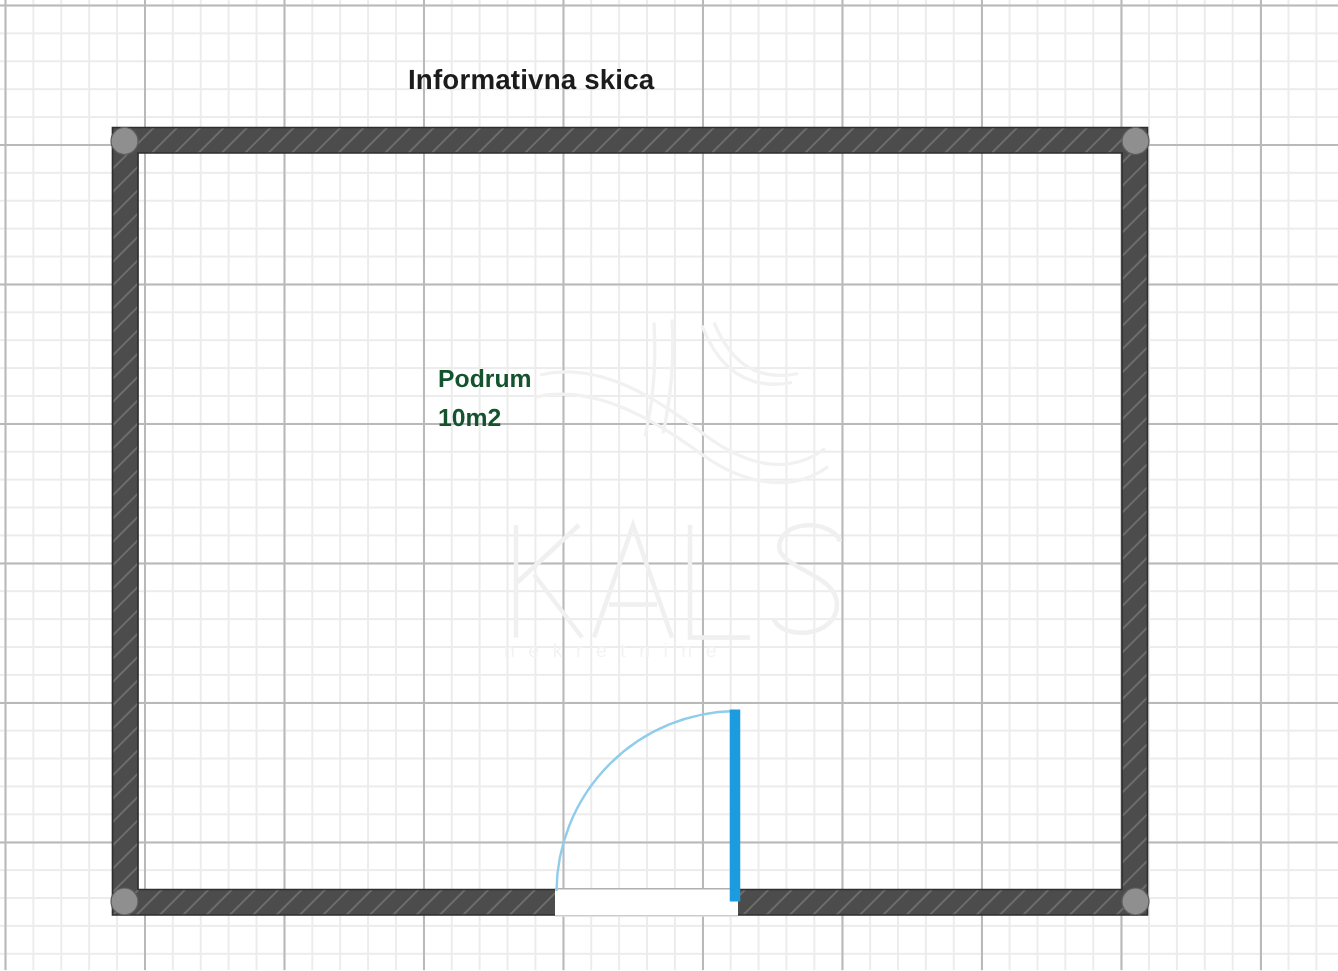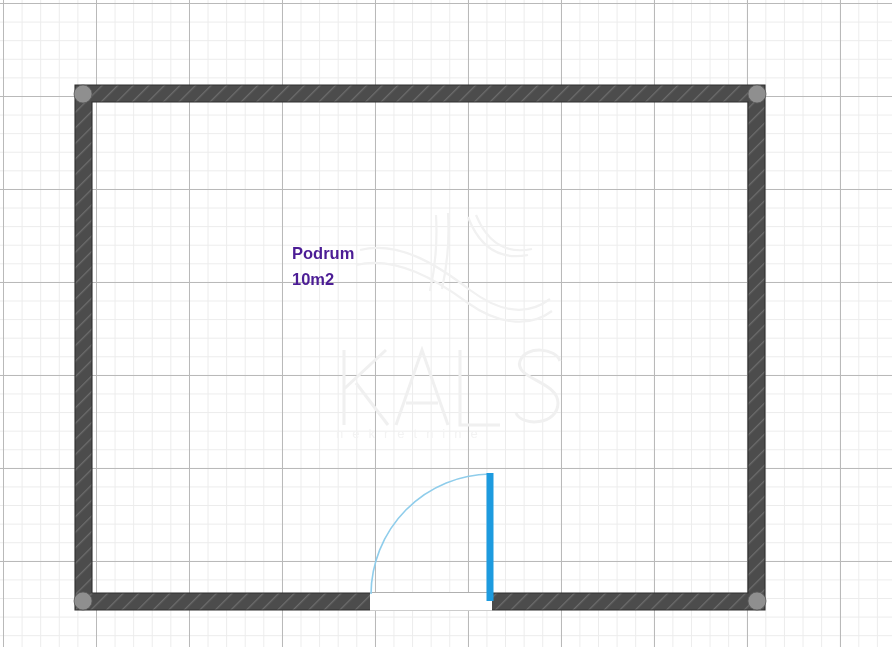--- a/index.html
+++ b/index.html
@@ -61,21 +61,21 @@
     color: #1b1b1b;
     letter-spacing: 0.1px;
     white-space: nowrap;
   }
   .room-label {
     position: absolute;
     left: 292px;
     top: 240px;
     font-size: 16.5px;
     font-weight: bold;
-    color: #4c1d95;
+    color: #14532d;
     line-height: 26px;
     white-space: nowrap;
   }
 </style>
 </head>
 <body>
 
 <div id="canvas">
 
   <div id="grid"></div>
@@ -125,19 +125,20 @@
       <circle cx="757" cy="601" r="9" fill="#8f8f8f" stroke="#5d5d5d" stroke-width="0.8"></circle>
       <circle cx="83" cy="601" r="9" fill="#8f8f8f" stroke="#5d5d5d" stroke-width="0.8"></circle>
     </g>
 
     <g>
       <path d="M371,594 A 121 121 0 0 1 490,474" fill="none" stroke="#8fcdeb" stroke-width="1.6"></path>
       <line x1="490" y1="473" x2="490" y2="601" stroke="#1d9bdf" stroke-width="7" stroke-linecap="butt"></line>
     </g>
   </svg>
 
+  <div class="plan-title">Informativna skica</div>
 
   <div class="room-label">
     <div>Podrum</div>
     <div>10m2</div>
   </div>
 
 </div>
 
 </body></html>

